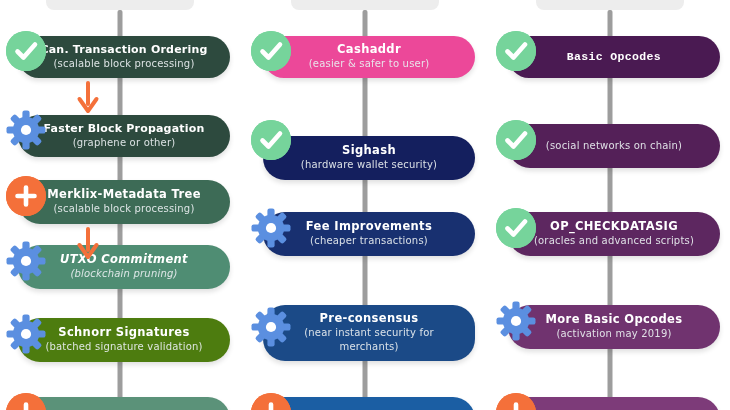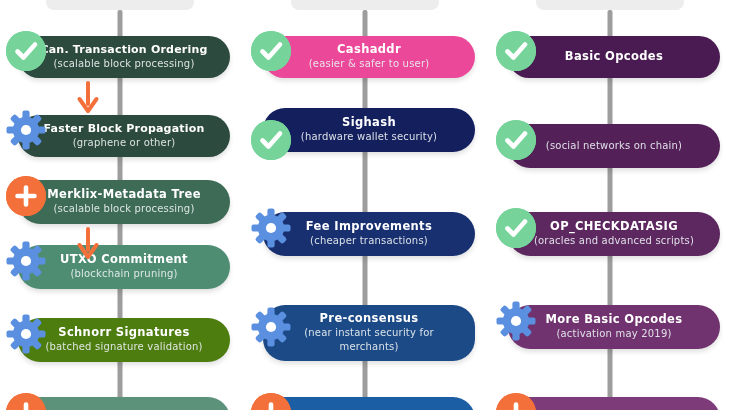--- a/index.html
+++ b/index.html
@@ -142,21 +142,21 @@
       <div class="badge plus" style="left: 6px; top: 176px;">
         <svg width="40" height="40" viewBox="0 0 40 40">
           <circle cx="20" cy="20" r="20" fill="#f4703a"></circle>
           <path d="M20 11.5 V28.5 M11.5 20 H28.5" stroke="#ffffff" stroke-width="4.6" stroke-linecap="round"></path>
         </svg>
       </div>
       <div class="arrow" style="left: 75px; top: 227px;"><svg width="26" height="34" viewBox="0 0 26 34">
           <path d="M13 2 V23" stroke="#f4703a" stroke-width="4" stroke-linecap="round"></path>
           <path d="M4.5 18 L13 30 L21.5 18" stroke="#f4703a" stroke-width="4" fill="none" stroke-linecap="round" stroke-linejoin="round"></path>
         </svg></div>
-      <div class="node" style="top: 245px; min-height: 44px; background: rgb(79, 141, 115);">
+      <div class="node" style="top: 245px; min-height: 44px; background: rgb(79, 141, 115); font-style: italic;">
         <div class="title">UTXO Commitment</div>
         <div class="sub">(blockchain pruning)</div>
       </div>
       <div class="badge gear" style="left: 6px; top: 241px;">
         <svg width="40" height="40" viewBox="0 0 40 40">
           <rect x="16.4" y="0.5" width="7.2" height="11.5" rx="2.2" fill="#5b8fe0" transform="rotate(0 20 20)"></rect>
           <rect x="16.4" y="0.5" width="7.2" height="11.5" rx="2.2" fill="#5b8fe0" transform="rotate(45 20 20)"></rect>
           <rect x="16.4" y="0.5" width="7.2" height="11.5" rx="2.2" fill="#5b8fe0" transform="rotate(90 20 20)"></rect>
           <rect x="16.4" y="0.5" width="7.2" height="11.5" rx="2.2" fill="#5b8fe0" transform="rotate(135 20 20)"></rect>
           <rect x="16.4" y="0.5" width="7.2" height="11.5" rx="2.2" fill="#5b8fe0" transform="rotate(180 20 20)"></rect>
@@ -201,21 +201,21 @@
       <div class="node" style="top: 36px; min-height: 42px; background: #ec4899;">
         <div class="title">Cashaddr</div>
         <div class="sub">(easier &amp; safer to user)</div>
       </div>
       <div class="badge check" style="left: 6px; top: 31px;">
         <svg width="40" height="40" viewBox="0 0 40 40">
           <circle cx="20" cy="20" r="20" fill="#76d49b"></circle>
           <path d="M11.5 20.5 L17.5 26.5 L29 13.5" stroke="#ffffff" stroke-width="4.6" fill="none" stroke-linecap="round" stroke-linejoin="round"></path>
         </svg>
       </div>
-      <div class="node" style="top: 108px; min-height: 44px; background: rgb(20, 31, 94);">
+      <div class="node" style="top: 136px; min-height: 44px; background: rgb(20, 31, 94);">
         <div class="title">Sighash</div>
         <div class="sub">(hardware wallet security)</div>
       </div>
       <div class="badge check" style="left: 6px; top: 120px;">
         <svg width="40" height="40" viewBox="0 0 40 40">
           <circle cx="20" cy="20" r="20" fill="#76d49b"></circle>
           <path d="M11.5 20.5 L17.5 26.5 L29 13.5" stroke="#ffffff" stroke-width="4.6" fill="none" stroke-linecap="round" stroke-linejoin="round"></path>
         </svg>
       </div>
       <div class="node" style="top: 212px; min-height: 44px; background: rgb(24, 48, 112);">
@@ -260,21 +260,21 @@
       <div class="badge plus" style="left: 6px; top: 393px;">
         <svg width="40" height="40" viewBox="0 0 40 40">
           <circle cx="20" cy="20" r="20" fill="#f4703a"></circle>
           <path d="M20 11.5 V28.5 M11.5 20 H28.5" stroke="#ffffff" stroke-width="4.6" stroke-linecap="round"></path>
         </svg>
       </div>
     </div>
     <div class="column" style="left: 490px;">
       <div class="col-header"></div>
       <div class="spine"></div>
-      <div class="node" style="top: 36px; min-height: 42px; background: rgb(74, 26, 82);">
+      <div class="node" style="top: 36px; min-height: 42px; background: rgb(74, 26, 82); font-family: Liberation Mono, monospace;">
         <div class="title">Basic Opcodes</div>
       </div>
       <div class="badge check" style="left: 6px; top: 31px;">
         <svg width="40" height="40" viewBox="0 0 40 40">
           <circle cx="20" cy="20" r="20" fill="#76d49b"></circle>
           <path d="M11.5 20.5 L17.5 26.5 L29 13.5" stroke="#ffffff" stroke-width="4.6" fill="none" stroke-linecap="round" stroke-linejoin="round"></path>
         </svg>
       </div>
       <div class="node tight" style="top: 124px; min-height: 44px; background: rgb(84, 32, 88);">
         <div class="sub">(social networks on chain)</div>

